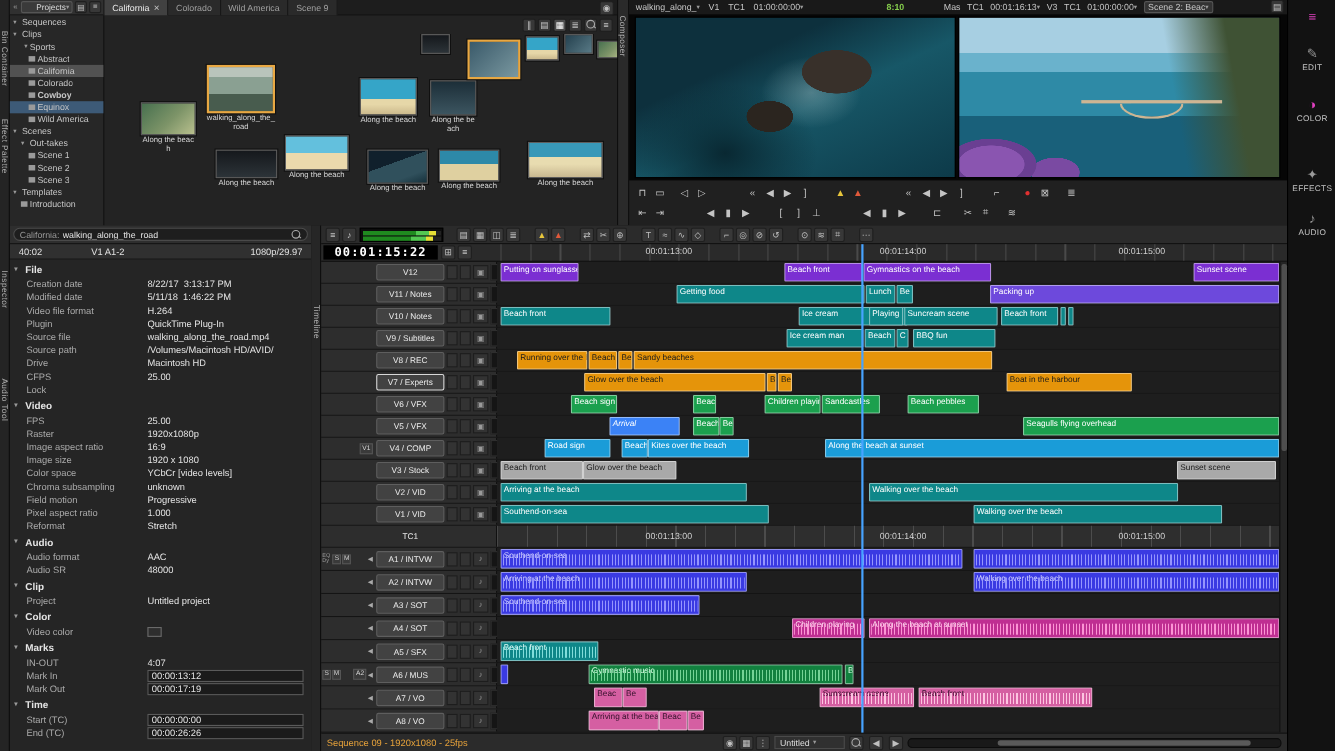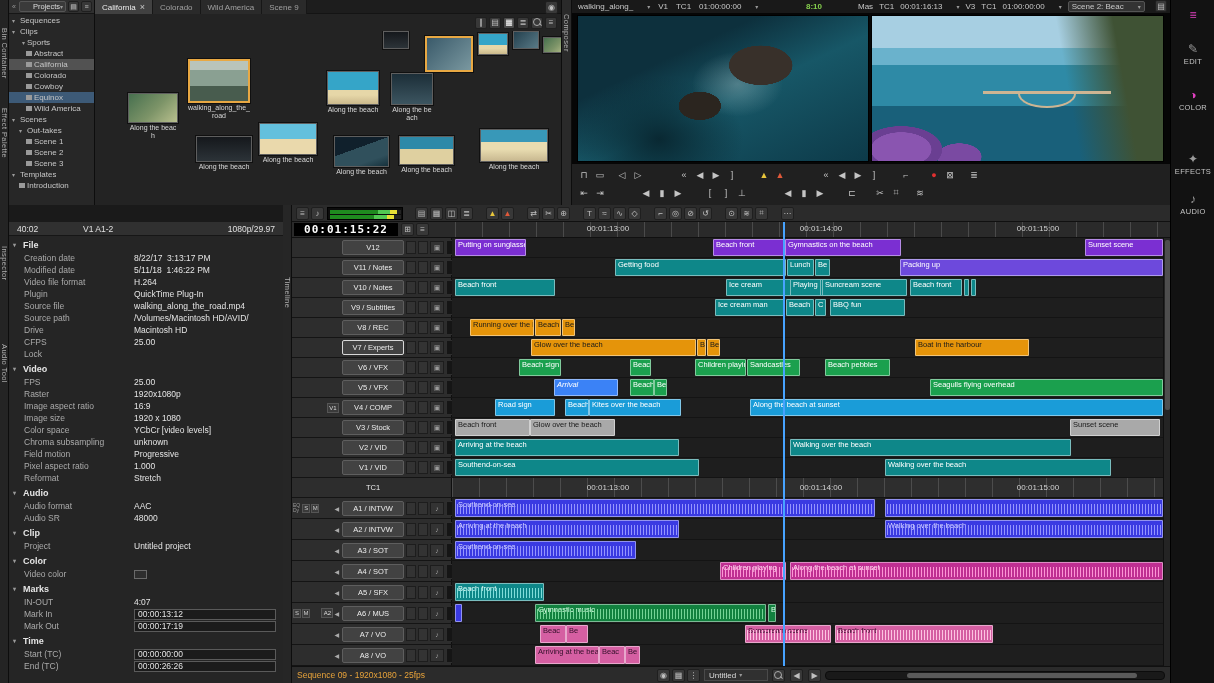--- a/index.html
+++ b/index.html
@@ -84,21 +84,21 @@
   .ilabel{width:110px;flex:none;color:#ababab;font-size:8.5px;white-space:nowrap;overflow:hidden}
   .ival{color:#e4e4e4;font-size:8.5px;white-space:pre;overflow:hidden}
   .ibox{width:142px;height:11px;background:#1b1b1b;border:1px solid #5a5a5a;padding:0 3px;color:#e4e4e4;
     font-size:8.5px;display:flex;align-items:center}
   .swatch{width:13px;height:9px;background:#2e2e2e;border:1px solid #6a6a6a}
 
   
   #composer{position:absolute;left:562px;top:0;width:608px;height:205px;background:#202020}
   #cmp-tabstrip{position:absolute;left:0;top:0;width:10px;height:205px;background:#2a2a2a;border-right:1px solid #0d0d0d}
   #cmp-topbar{position:absolute;left:10px;top:0;right:0;height:13px;background:#191919;font-size:8px}
-  .cbi{display:inline-flex;align-items:center;gap:14px;color:#c8c8c8;white-space:nowrap}
+  .cbi{display:inline-flex;align-items:center;gap:0;color:#c8c8c8;white-space:nowrap}
   .cboxed{background:#333;border:1px solid #555;padding:0 3px;height:11px;border-radius:2px}
   #cmp-left{position:absolute;left:6px;top:0;height:13px;display:flex;gap:8px;align-items:center}
   #cmp-center{position:absolute;left:234px;top:0;height:13px;display:flex;align-items:center;color:#86cf4d;font-weight:bold}
   #cmp-right{position:absolute;left:286px;top:0;height:13px;display:flex;gap:6px;align-items:center}
   .cmp-menu{position:absolute;right:2px;top:0;width:12px;height:12px}
   #cmp-stage{position:absolute;left:10px;top:13px;right:0;height:151px;background:#060606}
   .monitor{position:absolute;top:15px;height:147px;border:1px solid #000;overflow:hidden}
   #mon-left{left:15px;width:292px}
   #mon-right{left:309px;width:293px}
   .scene-ocean{background:
@@ -225,21 +225,21 @@
           <div class="ptlabel">Abstract</div>
         </div>
         <div class="ptrow sel" style="padding-left: 17px;">
           <div class="binic"></div>
           <div class="ptlabel">California</div>
         </div>
         <div class="ptrow" style="padding-left: 17px;">
           <div class="binic"></div>
           <div class="ptlabel">Colorado</div>
         </div>
-        <div class="ptrow" style="padding-left: 17px;">
+        <div class="ptrow" style="padding-left: 17px; font-weight: bold;">
           <div class="binic"></div>
           <div class="ptlabel">Cowboy</div>
         </div>
         <div class="ptrow hl" style="padding-left: 17px;">
           <div class="binic"></div>
           <div class="ptlabel">Equinox</div>
         </div>
         <div class="ptrow" style="padding-left: 17px;">
           <div class="binic"></div>
           <div class="ptlabel">Wild America</div>
@@ -350,20 +350,27 @@
         </div>
         <div class="thumbwrap" style="left: 418px; top: 0px; width: 26px;">
           <div class="thumb img-mini2" style="height: 18px;"></div>
         </div>
         <div class="thumbwrap" style="left: 448px; top: 6px; width: 24px;">
           <div class="thumb img-grass" style="height: 16px;"></div>
         </div>
       </div>
   </div>
 
+  <div id="search-bar">
+    <div class="searchfield">
+      <span id="search-scope">California:</span>
+      <span id="search-value">walking_along_the_road</span>
+      <span class="loupe"></span>
+    </div>
+  </div>
 
   <div id="inspector">
     <div id="insp-header">
       <span>40:02</span>
       <span>V1 A1-2</span>
       <span>1080p/29.97</span>
     </div>
     <div id="inspector-sections">
         <div class="isec">
           <div class="isec-h">
@@ -795,20 +802,23 @@
           <div class="lane">
             <div class="clip" style="left: 18px; width: 64px; background: rgb(229, 148, 10); color: rgb(26, 26, 26);">
               <div class="cliplabel">Running over the beach</div>
             </div>
             <div class="clip" style="left: 83px; width: 26px; background: rgb(229, 148, 10); color: rgb(26, 26, 26);">
               <div class="cliplabel">Beach</div>
             </div>
             <div class="clip" style="left: 110px; width: 13px; background: rgb(229, 148, 10); color: rgb(26, 26, 26);">
               <div class="cliplabel">Be</div>
             </div>
+            <div class="clip" style="left: 124px; width: 326px; background: rgb(229, 148, 10); color: rgb(26, 26, 26);">
+              <div class="cliplabel">Sandy beaches</div>
+            </div>
           </div>
         </div>
         <div class="trow">
           <div class="hdr">
             <div class="smcell"></div>
             <div class="patchcell"></div>
             <div class="tname boxedname">V7 / Experts</div>
             <div class="tbox"></div>
             <div class="tbox"></div>
             <div class="mon">▣</div>

